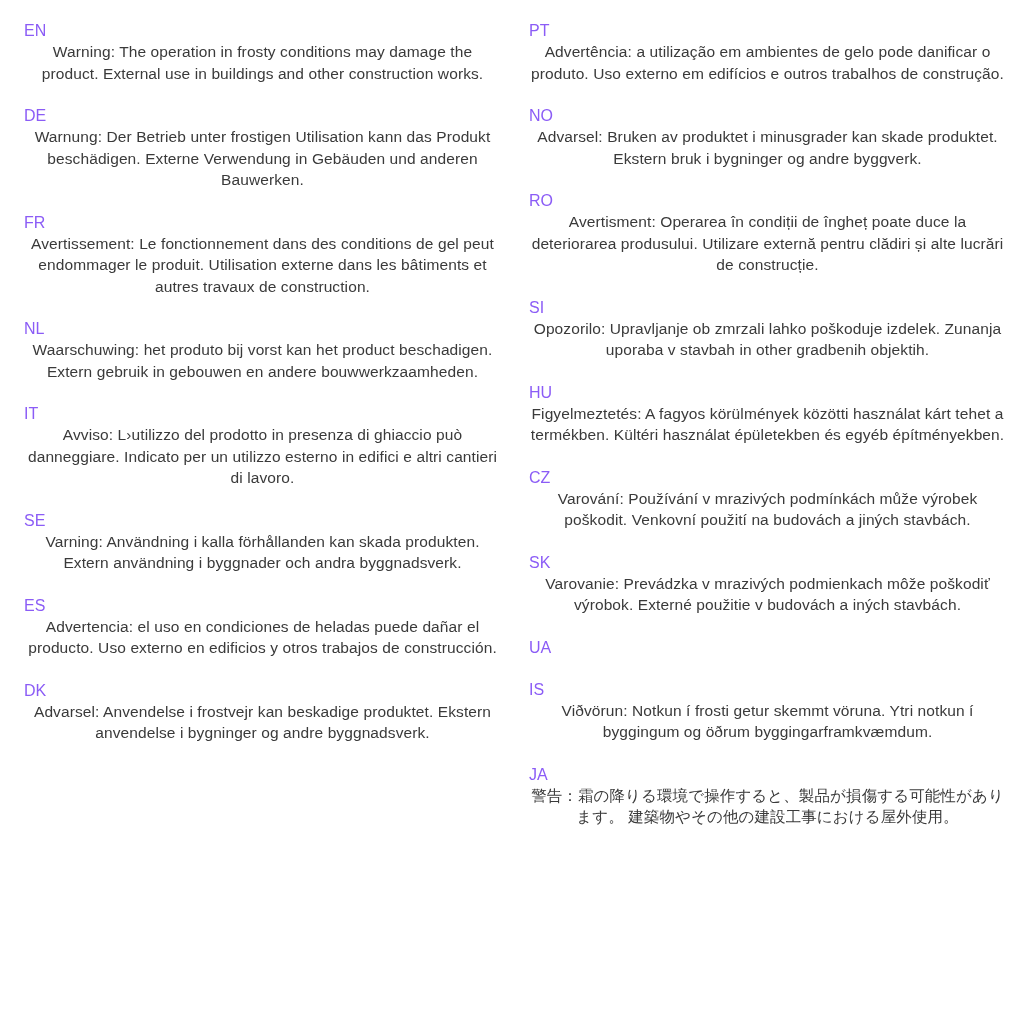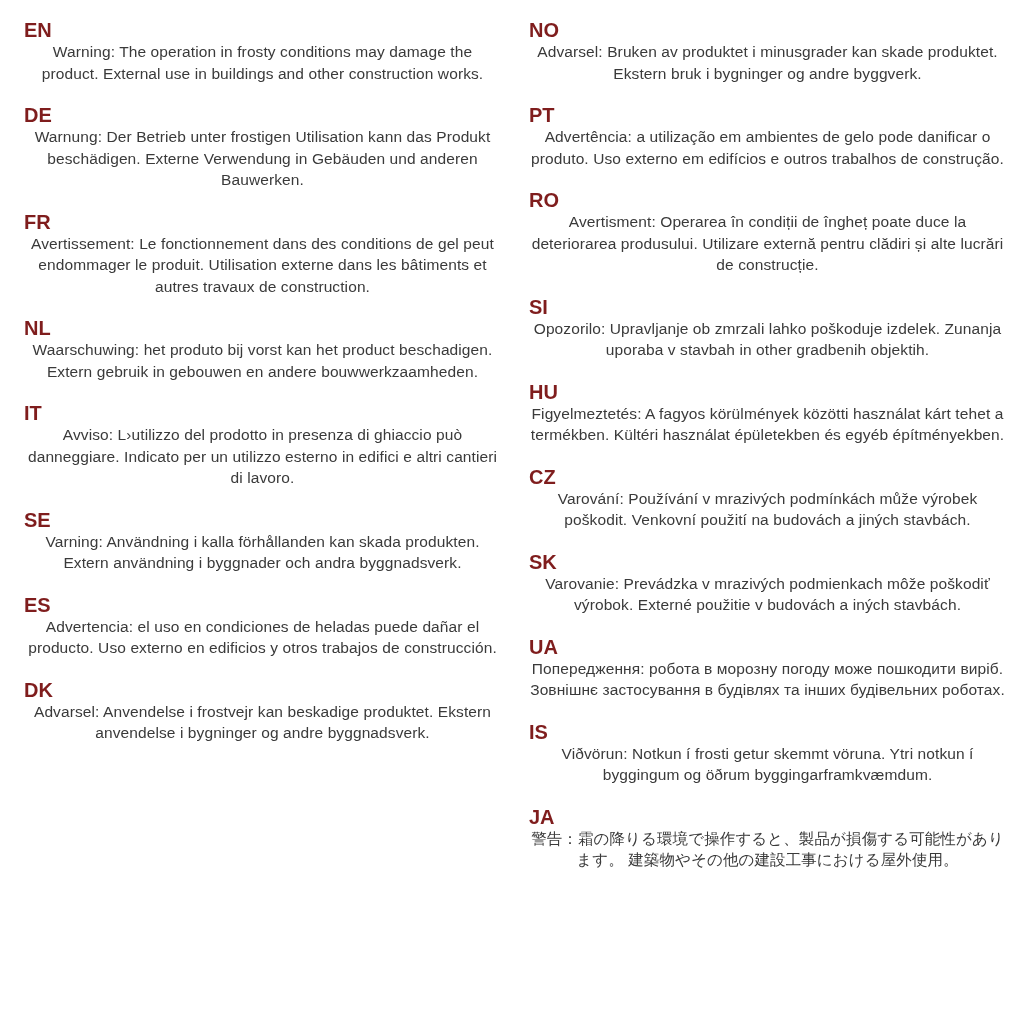--- a/index.html
+++ b/index.html
@@ -24,24 +24,24 @@
     flex: 1 1 0;
     min-width: 0;
   }
   .col.right {
     padding-right: 2px;
   }
   section.lang-block {
     margin: 0 0 21px 0;
   }
   h2.lang-code {
-    font-size: 20px;
+    font-size: 16px;
     line-height: 21px;
-    font-weight: bold;
-    color: #7f1d1d;
+    font-weight: normal;
+    color: #8b5cf6;
     margin: 0;
     padding: 0;
   }
   p.lang-text {
     font-size: 15.5px;
     line-height: 21.5px;
     margin: 0;
     padding: 0;
     letter-spacing: 0.1px;
     text-align: center;
@@ -82,26 +82,26 @@
       <p class="lang-text">Advertencia: el uso en condiciones de heladas puede dañar el producto. Uso externo en edificios y otros trabajos de construcción.</p>
     </section>
     <section class="lang-block">
       <h2 class="lang-code">DK</h2>
       <p class="lang-text">Advarsel: Anvendelse i frostvejr kan beskadige produktet. Ekstern anvendelse i bygninger og andre byggnadsverk.</p>
     </section>
   </div>
 
   <div class="col right">
     <section class="lang-block">
+      <h2 class="lang-code">PT</h2>
+      <p class="lang-text">Advertência: a utilização em ambientes de gelo pode danificar o produto. Uso externo em edifícios e outros trabalhos de construção.</p>
+    </section>
+    <section class="lang-block">
       <h2 class="lang-code">NO</h2>
       <p class="lang-text">Advarsel: Bruken av produktet i minusgrader kan skade produktet. Ekstern bruk i bygninger og andre byggverk.</p>
-    </section>
-    <section class="lang-block">
-      <h2 class="lang-code">PT</h2>
-      <p class="lang-text">Advertência: a utilização em ambientes de gelo pode danificar o produto. Uso externo em edifícios e outros trabalhos de construção.</p>
     </section>
     <section class="lang-block">
       <h2 class="lang-code">RO</h2>
       <p class="lang-text">Avertisment: Operarea în condiții de îngheț poate duce la deteriorarea produsului. Utilizare externă pentru clădiri și alte lucrări de construcție.</p>
     </section>
     <section class="lang-block">
       <h2 class="lang-code">SI</h2>
       <p class="lang-text">Opozorilo: Upravljanje ob zmrzali lahko poškoduje izdelek. Zunanja uporaba v stavbah in other gradbenih objektih.</p>
     </section>
     <section class="lang-block">
@@ -111,21 +111,20 @@
     <section class="lang-block">
       <h2 class="lang-code">CZ</h2>
       <p class="lang-text">Varování: Používání v mrazivých podmínkách může výrobek poškodit. Venkovní použití na budovách a jiných stavbách.</p>
     </section>
     <section class="lang-block">
       <h2 class="lang-code">SK</h2>
       <p class="lang-text">Varovanie: Prevádzka v mrazivých podmienkach môže poškodiť výrobok. Externé použitie v budovách a iných stavbách.</p>
     </section>
     <section class="lang-block">
       <h2 class="lang-code">UA</h2>
-      <p class="lang-text">Попередження: робота в морозну погоду може пошкодити виріб. Зовнішнє застосування в будівлях та інших будівельних роботах.</p>
     </section>
     <section class="lang-block">
       <h2 class="lang-code">IS</h2>
       <p class="lang-text">Viðvörun: Notkun í frosti getur skemmt vöruna. Ytri notkun í byggingum og öðrum byggingarframkvæmdum.</p>
     </section>
     <section class="lang-block">
       <h2 class="lang-code">JA</h2>
       <p class="lang-text">警告：霜の降りる環境で操作すると、製品が損傷する可能性があります。 建築物やその他の建設工事における屋外使用。</p>
     </section>
   </div>

